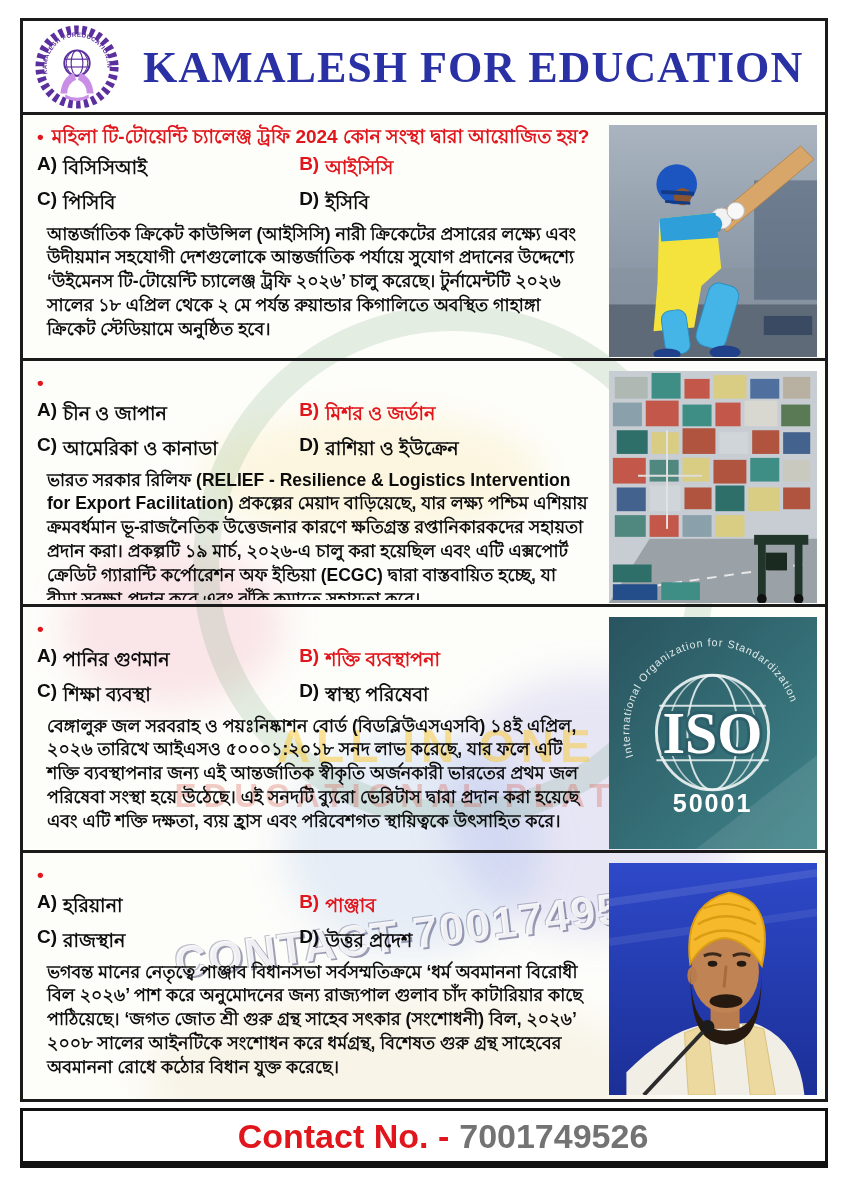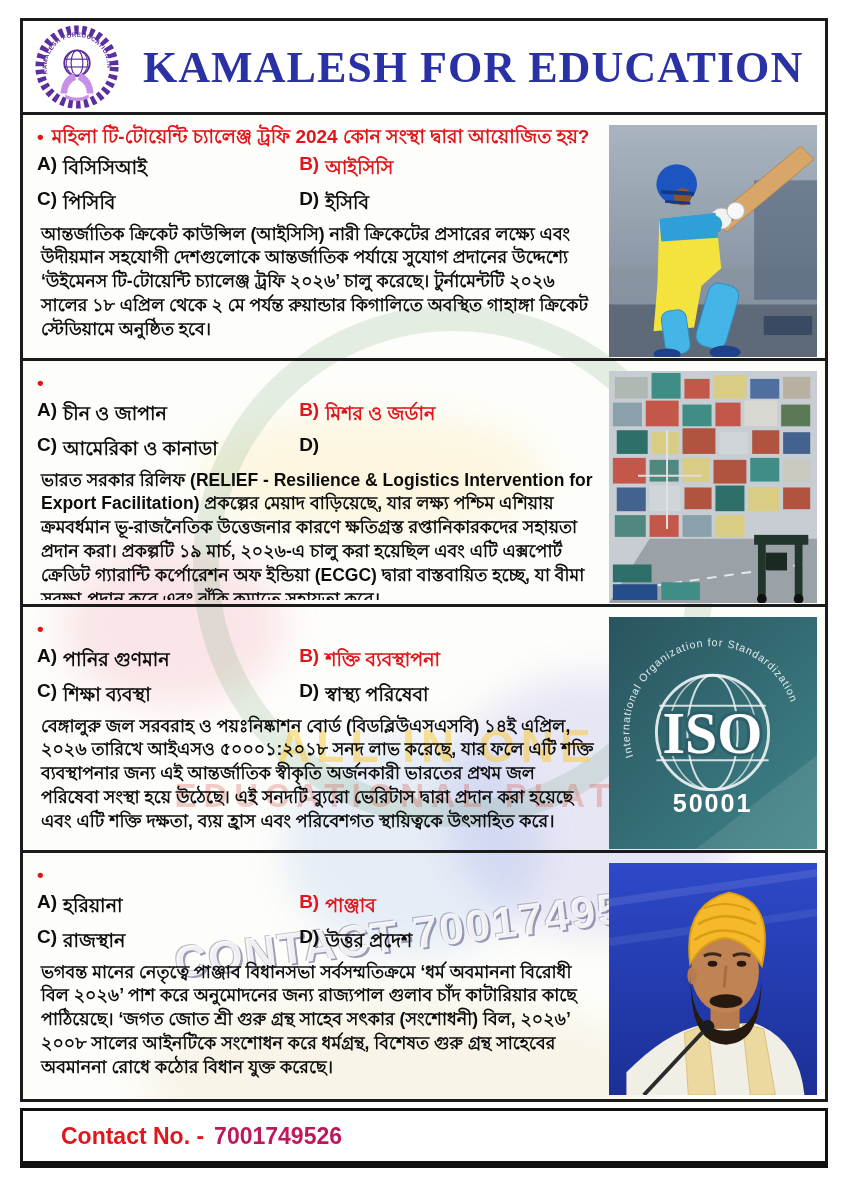--- a/index.html
+++ b/index.html
@@ -31,26 +31,26 @@
   .q-block{position:relative;z-index:1;display:flex;gap:8px;height:246px;box-sizing:border-box;padding:8px 6px 4px 14px;border-bottom:3px solid #1b1b1b;overflow:hidden;}
   .q-block:last-child{border-bottom:none;}
   .q-left{flex:1;min-width:0;overflow:hidden;}
   .q-right{flex:0 0 212px;width:212px;padding:2px 2px;box-sizing:border-box;}
   .q-right svg{width:100%;height:232px;display:block;}
   .q-title{display:flex;gap:8px;color:#e0161c;font-weight:bold;font-size:19px;line-height:1.3;margin:2px 0 3px;}
   .bullet{flex:0 0 auto;}
   .options{display:grid;grid-template-columns:1fr 1.18fr;row-gap:3px;column-gap:8px;font-weight:bold;font-size:19px;color:#0d0d0d;margin:2px 0 3px;}
   .opt{display:flex;gap:6px;white-space:nowrap;overflow:hidden;}
   .opt.correct{color:#e0161c;}
-  .expl{margin:2px 4px 0;font-weight:bold;font-size:17.5px;line-height:1.36;color:#0d0d0d;}
+  .expl{margin:2px 10px 0;font-weight:bold;font-size:17.5px;line-height:1.36;color:#0d0d0d;}
 
   
-  .footer-box{margin-top:6px;border:3px solid #111;border-bottom:7px solid #111;height:50px;box-sizing:content-box;display:flex;align-items:center;gap:10px;padding-left:38px;background:#fff;position:relative;z-index:3;font-size:23px;font-weight:bold;}
+  .footer-box{margin-top:6px;border:3px solid #111;border-bottom:7px solid #111;height:50px;box-sizing:content-box;display:flex;align-items:center;gap:10px;padding-left:38px;background:#fff;position:relative;z-index:3;font-size:34px;font-weight:bold;justify-content:center;}
   .contact-label{color:#e0161c;}
-  .contact-number{color:#be185d;}
+  .contact-number{color:#737373;}
 </style>
 </head>
 <body>
 
 <div class="page">
 
   <div class="header-box">
     <div class="logo-wrap">
       <svg viewBox="0 0 90 90">
         <circle cx="45" cy="45" r="38" fill="none" stroke="#5b2f9e" stroke-width="9" stroke-dasharray="4.5 3.5"></circle>
@@ -158,20 +158,21 @@
           <div class="opt correct">
               <span>B)</span>
               <span>মিশর ও জর্ডান</span>
             </div>
           <div class="opt">
               <span>C)</span>
               <span>আমেরিকা ও কানাডা</span>
             </div>
           <div class="opt">
               <span>D)</span>
+              <span>রাশিয়া ও ইউক্রেন</span>
             </div>
         </div>
         <p class="expl">ভারত সরকার রিলিফ (RELIEF - Resilience &amp; Logistics Intervention for Export Facilitation) প্রকল্পের মেয়াদ বাড়িয়েছে, যার লক্ষ্য পশ্চিম এশিয়ায় ক্রমবর্ধমান ভূ-রাজনৈতিক উত্তেজনার কারণে ক্ষতিগ্রস্ত রপ্তানিকারকদের সহায়তা প্রদান করা। প্রকল্পটি ১৯ মার্চ, ২০২৬-এ চালু করা হয়েছিল এবং এটি এক্সপোর্ট ক্রেডিট গ্যারান্টি কর্পোরেশন অফ ইন্ডিয়া (ECGC) দ্বারা বাস্তবায়িত হচ্ছে, যা বীমা সুরক্ষা প্রদান করে এবং ঝুঁকি কমাতে সহায়তা করে।</p>
       </div>
       <div class="q-right">
         <svg viewBox="0 0 215 235" preserveAspectRatio="none">
           <rect width="215" height="235" fill="#c7cdd2"></rect>
           <rect x="6" y="6" width="34" height="22" fill="#b0b8b4"></rect>
             <rect x="44" y="2" width="30" height="26" fill="#3e8e86"></rect>
             <rect x="78" y="8" width="26" height="20" fill="#c2574a"></rect>

